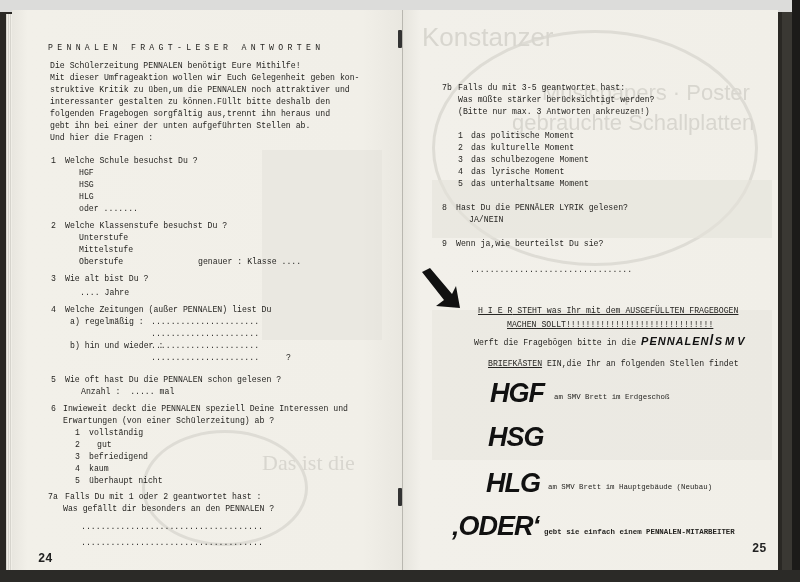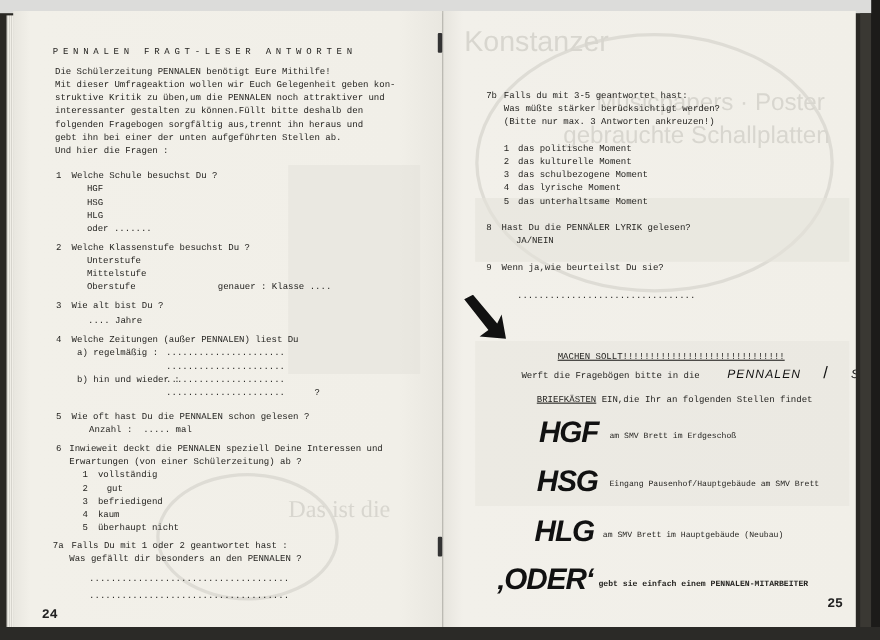--- a/index.html
+++ b/index.html
@@ -15,21 +15,21 @@
   .spine{position:absolute;left:402px;top:10px;width:1px;height:562px;background:#b9b7b0;}
   .staple{position:absolute;left:398px;width:4px;height:18px;background:#333;border-radius:1px;}
   .ghost{position:absolute;color:#d8d6cf;font-family:"Liberation Sans",sans-serif;pointer-events:none;}
   .ghost-circle{position:absolute;border:3px solid #dedcd5;border-radius:50%;}
   .ghost-block{position:absolute;background:#e4e2db;}
   .t{position:absolute;font-size:8.2px;line-height:10px;white-space:pre;color:#262522;}
   .title{letter-spacing:4.3px;font-size:8.2px;}
   .u{text-decoration:underline;}
   .pagenum{position:absolute;font-size:12px;font-weight:bold;font-family:Liberation Mono, monospace;}
   .big{position:absolute;font-family:"Liberation Sans",sans-serif;font-weight:bold;font-style:italic;color:#111;letter-spacing:-1px;line-height:1;}
-  .brand{font-family:"Liberation Sans",sans-serif;font-weight:normal;font-style:italic;font-size:11px;letter-spacing:1px;color:#111;margin-left:20px;}
+  .brand{font-family:"Liberation Sans",sans-serif;font-weight:bold;font-style:italic;font-size:11px;letter-spacing:1px;color:#111;}
   .arrow{position:absolute;left:420px;top:268px;}
 </style>
 </head>
 <body>
 
 <div class="top-strip"></div>
 <div class="left-edges"></div>
 
 <div class="page page-left">
 
@@ -128,29 +128,29 @@
   <div class="t" style="left:69px;top:169px;">das unterhaltsame Moment</div>
 
   <div class="t" style="left:40px;top:193px;">8</div>
   <div class="t" style="left:54px;top:193px;">Hast Du die PENNÄLER LYRIK gelesen?</div>
   <div class="t" style="left:67px;top:205px;">JA/NEIN</div>
 
   <div class="t" style="left:40px;top:229px;">9</div>
   <div class="t" style="left:54px;top:229px;">Wenn ja,wie beurteilst Du sie?</div>
   <div class="t" style="left:68px;top:255px;">.................................</div>
 
+  <div class="t" style="left:76px;top:296px;"><span class="u">H I E R</span><span class="u"> STEHT was Ihr mit dem AUSGEFÜLLTEN FRAGEBOGEN</span></div>
   <div class="t u" style="left:105px;top:310px;">MACHEN SOLLT!!!!!!!!!!!!!!!!!!!!!!!!!!!!!!</div>
   <div class="t" style="left:72px;top:325px;"><span>Werft die Fragebögen bitte in die </span><span class="brand">PENNALEN</span><span class="brand" style="font-size:15px;font-style:normal;">/</span><span class="brand" style="letter-spacing:3px;">SMV</span></div>
   <div class="t" style="left:86px;top:349px;"><span class="u">BRIEFKÄSTEN</span><span> EIN,die Ihr an folgenden Stellen findet</span></div>
 
   <div class="big" style="left:88px;top:370px;font-size:27px;">HGF</div>
   <div class="t" style="left:152px;top:382px;font-size:7.4px;">am SMV Brett im Erdgeschoß</div>
 
   <div class="big" style="left:86px;top:414px;font-size:27px;">HSG</div>
-  <div class="t" style="left:152px;top:426px;font-size:7.4px;">Eingang Pausenhof/Hauptgebäude am SMV Brett</div>
 
   <div class="big" style="left:84px;top:460px;font-size:27px;">HLG</div>
   <div class="t" style="left:146px;top:472px;font-size:7.4px;">am SMV Brett im Hauptgebäude (Neubau)</div>
 
   <div class="big" style="left:50px;top:503px;font-size:27px;">‚ODER‘</div>
   <div class="t" style="left:142px;top:517px;font-size:7.4px;font-weight:bold;">gebt sie einfach einem PENNALEN-MITARBEITER</div>
 
   <div class="pagenum" style="left:350px;top:532px;">25</div>
 </div>
 

